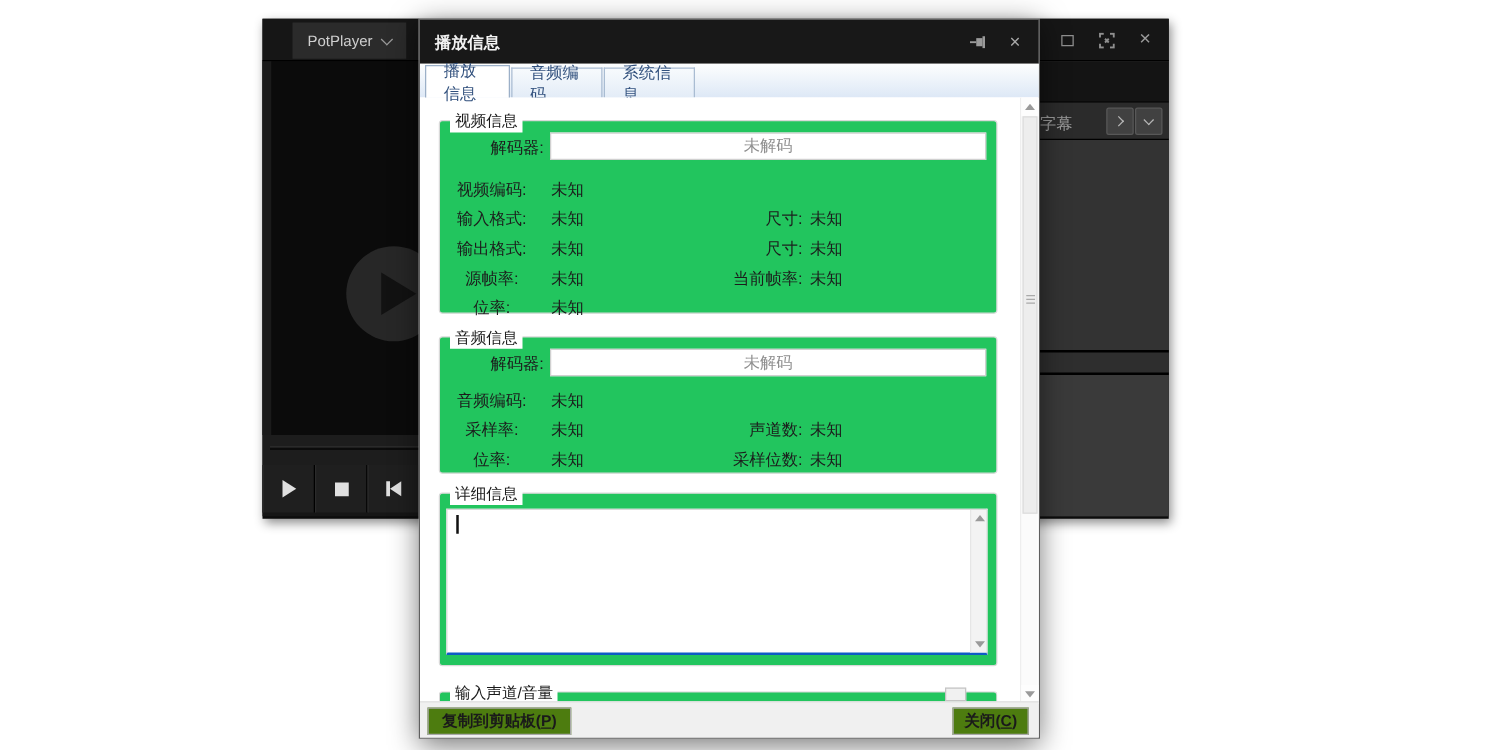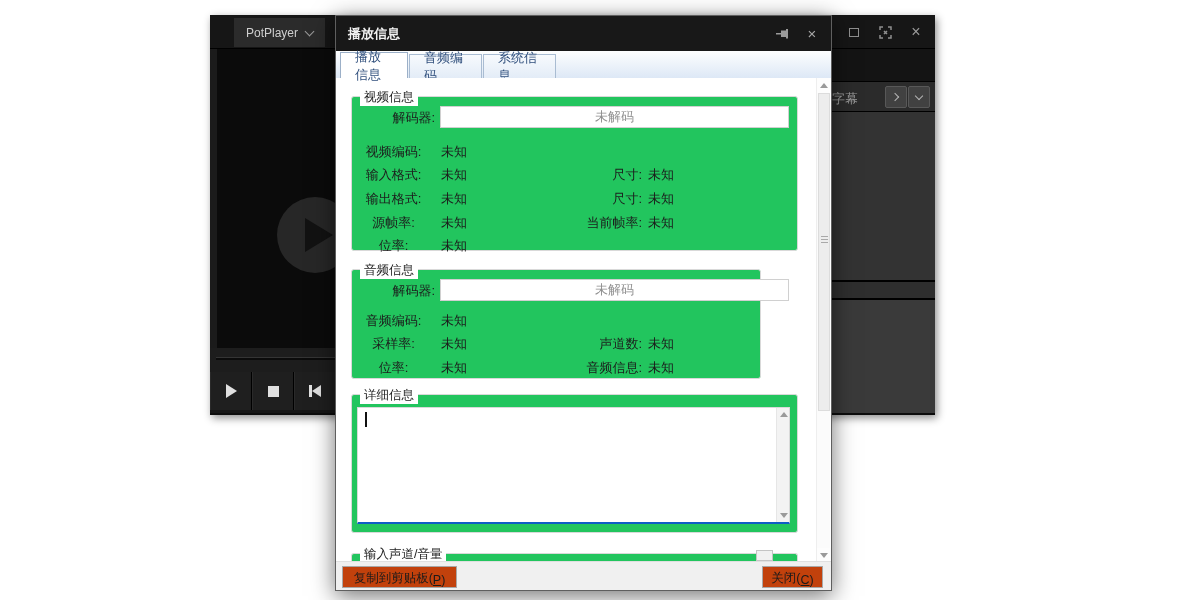--- a/index.html
+++ b/index.html
@@ -78,21 +78,21 @@
     display:flex; align-items:center; justify-content:center;
     background:linear-gradient(#f7fafd,#e3ecf7); border:1px solid #a9bcd2; border-bottom:none; }
   .dlg-tab.selected { top:1px; height:26px; background:#fff; border:1px solid #9cb0c8; border-bottom:none; z-index:2; }
 
   .dlg-content { position:absolute; left:0; top:62px; width:100%; height:485px; background:#fff; overflow:hidden; }
 
   .groupbox { position:absolute; border:1px solid #d9d9d9; border-radius:3px; background:#22c55e; }
   .group-title { position:absolute; top:-8px; left:8px; background:#fff; padding:0 4px; font-size:12.5px; color:#1a1a1a; }
 
   .g-video { left:15px; top:18px; width:447px; height:155px; }
-  .g-audio { left:15px; top:191px; width:410px; height:110px; }
+  .g-audio { left:15px; top:191px; width:447px; height:110px; }
   .g-detail { left:15px; top:316px; width:447px; height:139px; }
   .g-involume { left:15px; top:475px; width:447px; height:26px; border-bottom:none; }
 
   .dec-row { position:absolute; left:0; top:9px; width:100%; height:22px; }
   .dec-label { position:absolute; left:0; top:3px; width:83px; text-align:right; font-size:13px; color:#1c1c1c; }
   .dec-input { position:absolute; left:88px; top:0; width:349px; height:22px; border:1px solid #d0d0d0;
     text-align:center; font-size:13px; color:#8f8f8f; background:#fff; outline:none;
     font-family:"Liberation Sans","DejaVu Sans",sans-serif; }
 
   .info-row { position:absolute; left:0; width:100%; height:17px; font-size:13px; color:#1c1c1c; }
@@ -113,22 +113,22 @@
   .mini-box { position:absolute; left:420px; top:472px; width:17px; height:11px; background:#f1f1f1; border:1px solid #c4c4c4; }
 
   .dlg-scrollbar { position:absolute; right:1px; top:0; width:14px; height:100%; background:#fbfbfb; border-left:1px solid #eee; }
   .sb-btn { position:absolute; left:0; width:14px; height:15px; background:#fdfdfd; }
   .sb-thumb { position:absolute; left:1px; top:15px; width:12px; height:318px; background:#ededed; border:1px solid #dcdcdc; }
   .sb-grip { position:absolute; left:2px; top:142px; width:7px; height:7px;
     border-top:1px solid #a9a9a9; border-bottom:1px solid #a9a9a9; }
   .sb-grip:before { content:""; position:absolute; left:0; top:2px; width:7px; height:1px; background:#a9a9a9; }
 
   .dlg-bottombar { position:absolute; left:0; bottom:0; width:100%; height:29px; background:#f0f0f0; border-top:1px solid #e0e0e0; }
-  .dlg-btn { position:absolute; top:4px; height:22px; background:#c2410c; border:1px solid #a8a8a8;
-    font-size:12.5px; color:#1a1a1a; display:flex; align-items:flex-end; justify-content:center; }
+  .dlg-btn { position:absolute; top:4px; height:22px; background:#4d7c0f; border:1px solid #a8a8a8;
+    font-size:12.5px; color:#1a1a1a; display:flex; align-items:center; justify-content:center;font-weight:bold; }
   .btn-copy { left:6px; width:115px; }
   .btn-close { left:426px; width:61px; }
   .key { text-decoration:underline; }
 </style>
 </head>
 <body>
 
 <div class="main-window">
   <div class="mw-titlebar">
     <div class="mw-menu">
@@ -275,21 +275,21 @@
       </div>
       <div class="info-row" style="top:65px;">
         <span class="l1">采样率:</span>
         <span class="v1">未知</span>
         <span class="l2">声道数:</span>
         <span class="v2">未知</span>
       </div>
       <div class="info-row" style="top:89px;">
         <span class="l1">位率:</span>
         <span class="v1">未知</span>
-        <span class="l2">音频信息:</span>
+        <span class="l2">采样位数:</span>
         <span class="v2">未知</span>
       </div>
     </div>
 
     <div class="groupbox g-detail">
       <span class="group-title">详细信息</span>
       <div class="ta-wrap">
         <div class="caret"></div>
         <span></span>
         <div class="ta-scroll">

